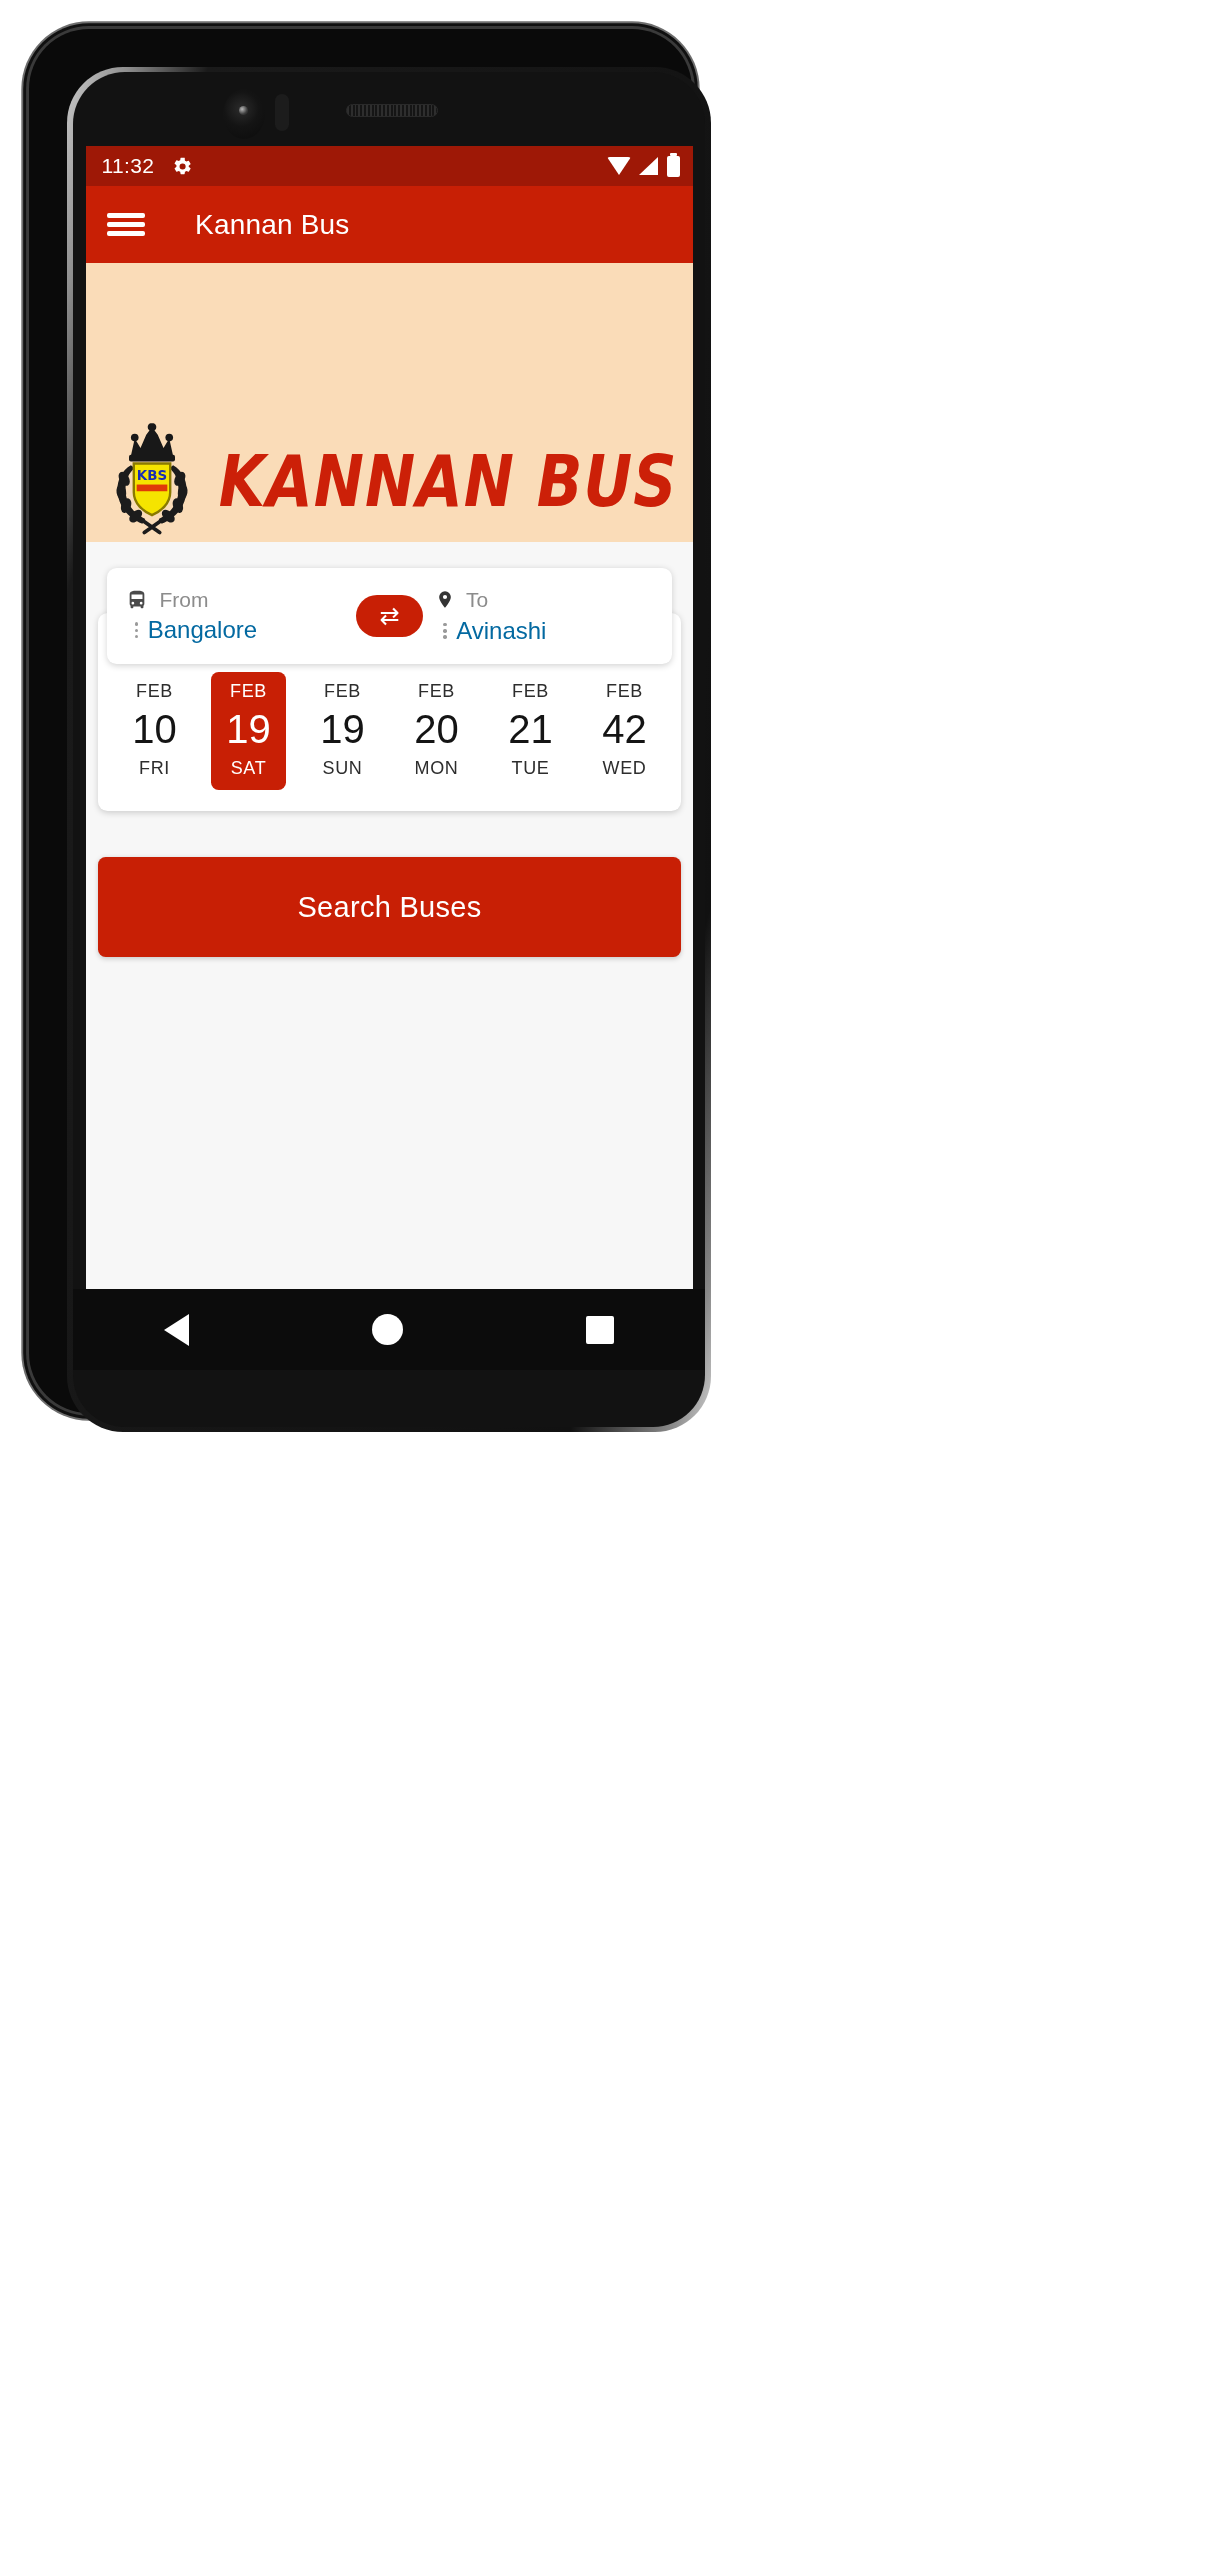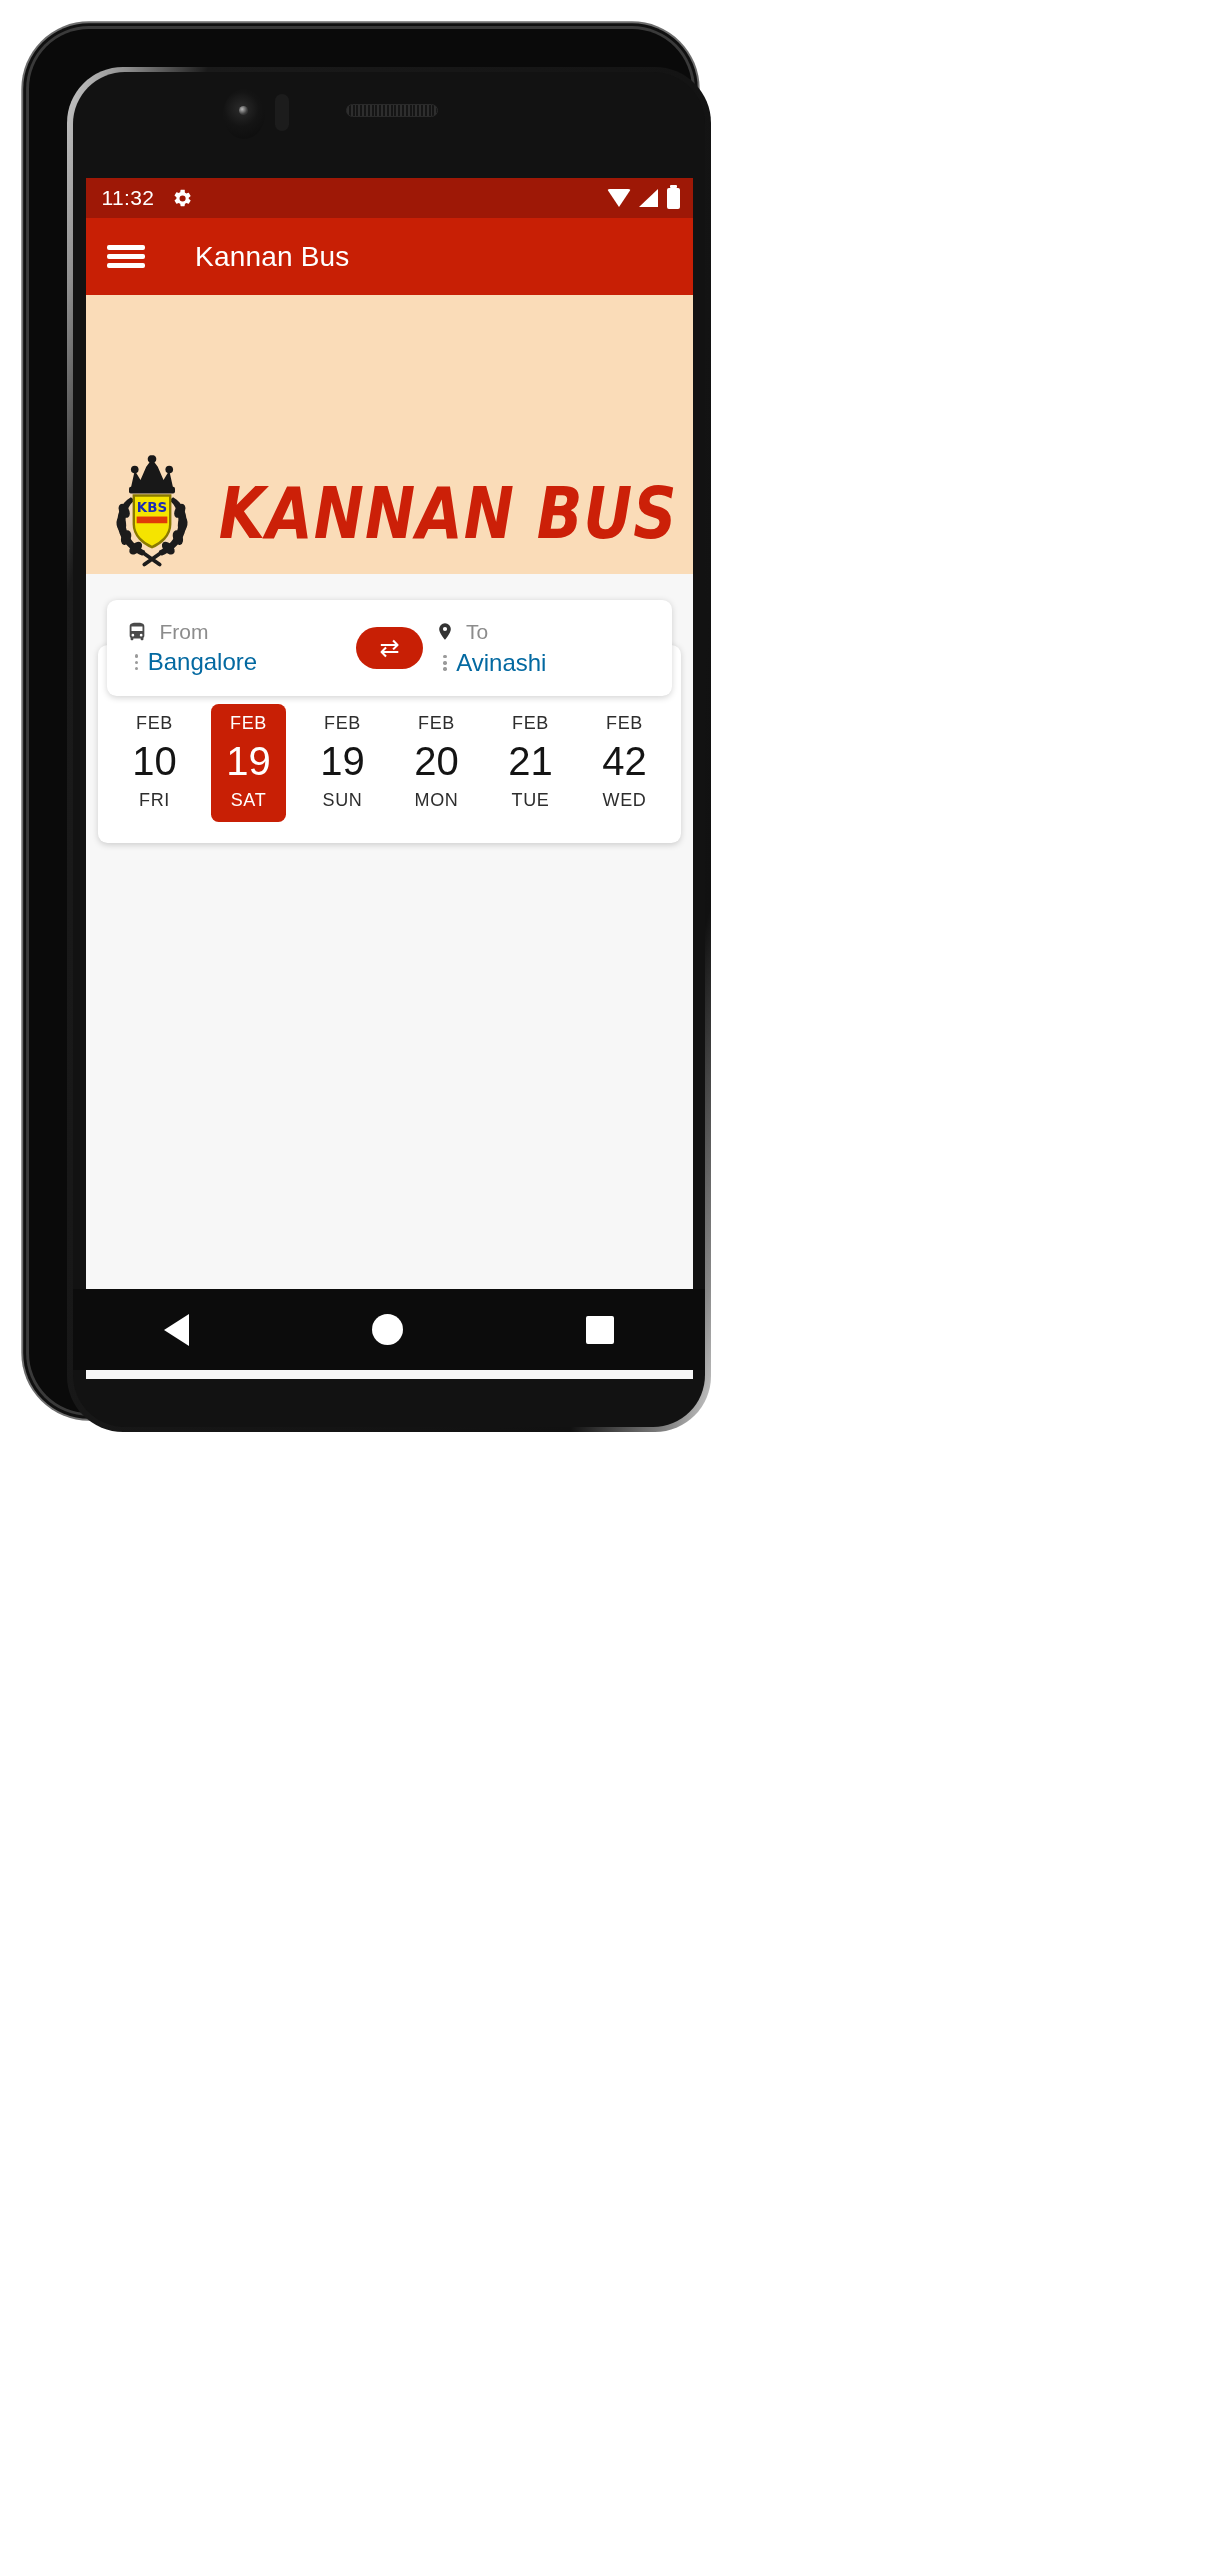--- a/index.html
+++ b/index.html
@@ -35,21 +35,20 @@
     position: absolute; right: 19px; width: 5.8px; border-radius: 2.9px;
     background: linear-gradient(180deg,#9a2a18,#d24127,#8d2313);
   }
   .side-btn.a { top: 375px; height: 113px; }
 
   .screen {
     position: absolute; left: 57px; top: 117px;
     width: 607px; height: 1201px;
     background: #f7f7f7;
     overflow: hidden;
-    margin-top: 32px;
   }
 
   
   .cam-lens {
     position: absolute; left: 194px; top: 60px; width: 42px; height: 50px;
     border-radius: 50%; background: radial-gradient(circle at 44% 40%, #2b2b2b 0%, #141414 45%, #0b0b0b 100%);
   }
   .cam-dot {
     position: absolute; left: 210px; top: 77px; width: 8.7px; height: 8.7px; border-radius: 50%;
     background: radial-gradient(circle at 35% 35%, #b8b8b8, #3c3c3c 60%, #1a1a1a);
@@ -335,20 +334,21 @@
               <div class="dow">TUE</div>
             </div>
             <div class="dcell">
               <div class="mon">FEB</div>
               <div class="day">42</div>
               <div class="dow">WED</div>
             </div>
           </div>
         </div>
 
+        <div class="search-btn">Search Buses</div>
 
       </div>
     </div>
 
     <div class="navbar">
       <div class="nav-back"></div>
       <div class="nav-home"></div>
       <div class="nav-rec"></div>
     </div>
   </div>

